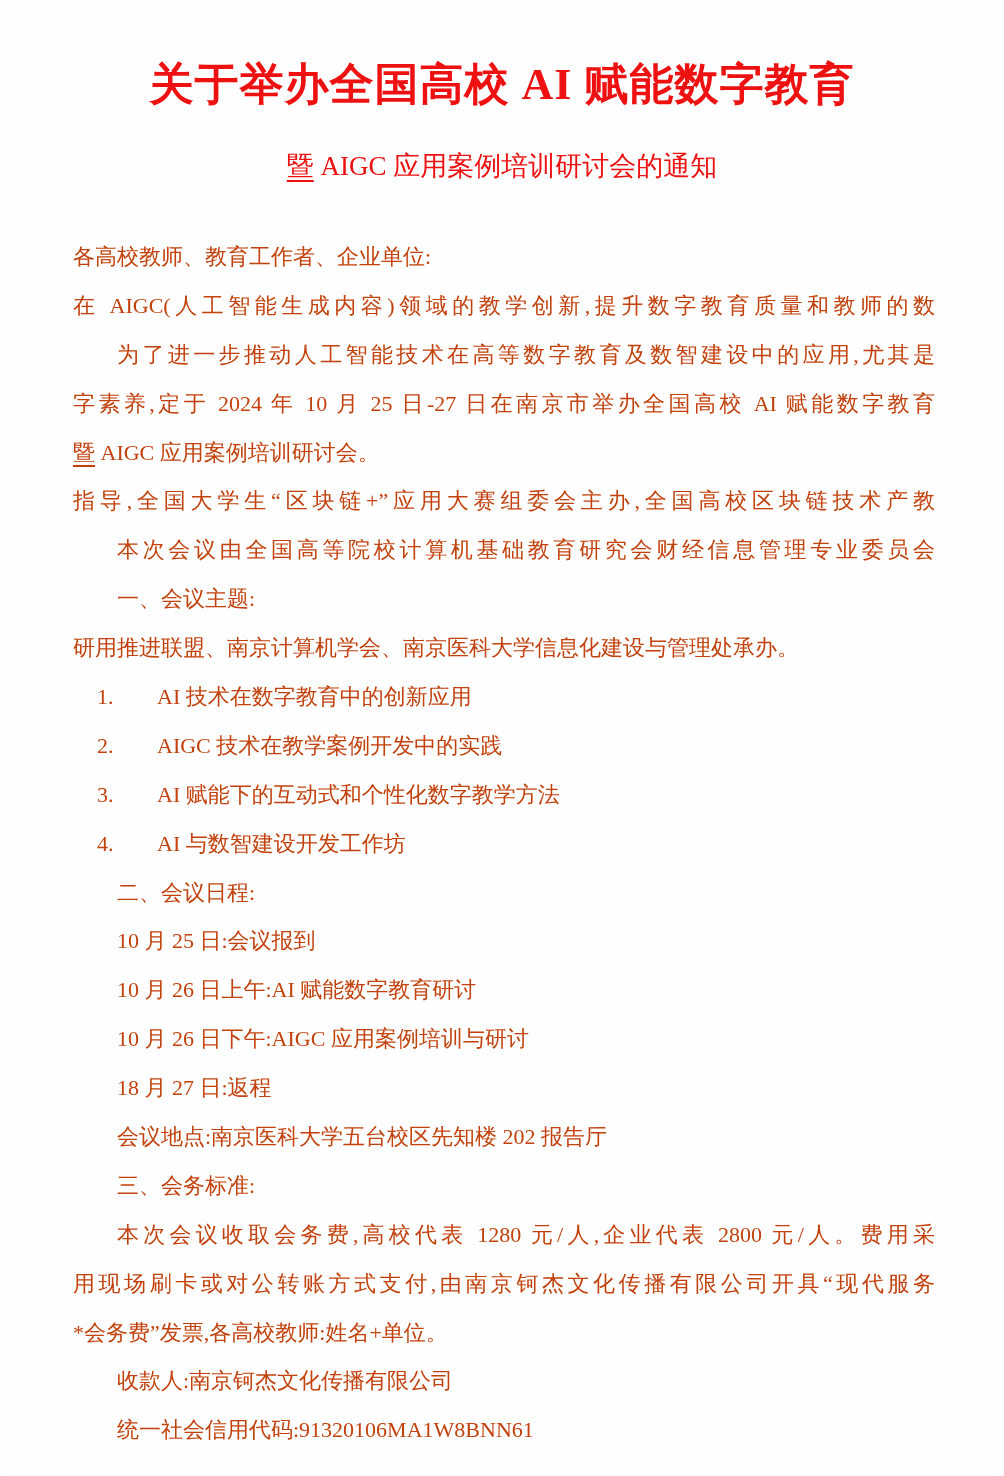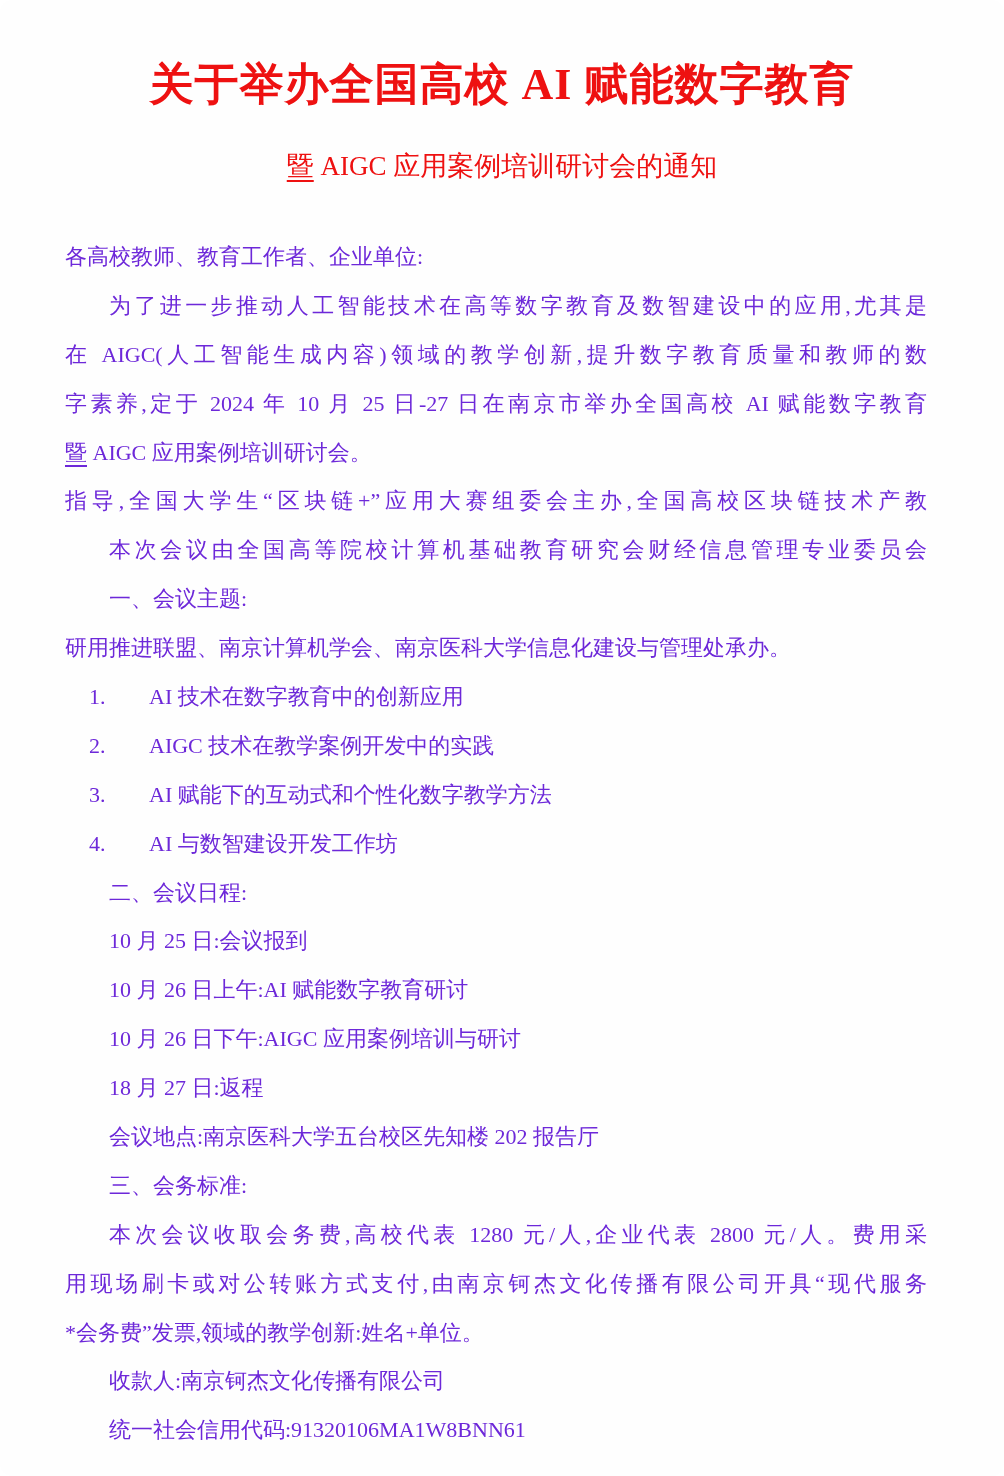--- a/index.html
+++ b/index.html
@@ -35,24 +35,24 @@
     width: 1004px;
     text-align: center;
     font-size: 27px;
     line-height: 44px;
     font-weight: normal;
     white-space: nowrap;
   }
   .doc-body {
     position: absolute;
     top: 233px;
-    left: 65px;
+    left: 73px;
     width: 862px;
     font-size: 22px;
-    color: #6d28d9;
+    color: #c2410c;
   }
   .line {
     height: 48.9px;
     line-height: 48.9px;
     overflow: hidden;
   }
   .line.just {
     text-align: justify;
     text-align-last: justify;
   }
@@ -69,39 +69,39 @@
 <body>
 
 <div class="page">
 
   <div class="doc-title" style="color: rgb(238, 17, 17);">关于举办全国高校 AI 赋能数字教育</div>
 
   <div class="doc-subtitle" style="color: rgb(238, 17, 17);"><span class="u">暨</span><span> AIGC 应用案例培训研讨会的通知</span></div>
 
   <div class="doc-body">
       <div class="line">各高校教师、教育工作者、企业单位:</div>
+      <div class="line just">在 AIGC(人工智能生成内容)领域的教学创新,提升数字教育质量和教师的数</div>
       <div class="line just" style="padding-left: 44px;">为了进一步推动人工智能技术在高等数字教育及数智建设中的应用,尤其是</div>
-      <div class="line just">在 AIGC(人工智能生成内容)领域的教学创新,提升数字教育质量和教师的数</div>
       <div class="line just">字素养,定于 2024 年 10 月 25 日-27 日在南京市举办全国高校 AI 赋能数字教育</div>
       <div class="line"><span class="u">暨</span> AIGC 应用案例培训研讨会。</div>
       <div class="line just">指导,全国大学生“区块链+”应用大赛组委会主办,全国高校区块链技术产教</div>
       <div class="line just" style="padding-left: 44px;">本次会议由全国高等院校计算机基础教育研究会财经信息管理专业委员会</div>
       <div class="line" style="padding-left: 44px;">一、会议主题:</div>
       <div class="line">研用推进联盟、南京计算机学会、南京医科大学信息化建设与管理处承办。</div>
       <div class="line"><span class="num" style="margin-left: 24px;">1.</span><span>AI 技术在数字教育中的创新应用</span></div>
       <div class="line"><span class="num" style="margin-left: 24px;">2.</span><span>AIGC 技术在教学案例开发中的实践</span></div>
       <div class="line"><span class="num" style="margin-left: 24px;">3.</span><span>AI 赋能下的互动式和个性化数字教学方法</span></div>
       <div class="line"><span class="num" style="margin-left: 24px;">4.</span><span>AI 与数智建设开发工作坊</span></div>
       <div class="line" style="padding-left: 44px;">二、会议日程:</div>
       <div class="line" style="padding-left: 44px;">10 月 25 日:会议报到</div>
       <div class="line" style="padding-left: 44px;">10 月 26 日上午:AI 赋能数字教育研讨</div>
       <div class="line" style="padding-left: 44px;">10 月 26 日下午:AIGC 应用案例培训与研讨</div>
       <div class="line" style="padding-left: 44px;">18 月 27 日:返程</div>
       <div class="line" style="padding-left: 44px;">会议地点:南京医科大学五台校区先知楼 202 报告厅</div>
       <div class="line" style="padding-left: 44px;">三、会务标准:</div>
       <div class="line just" style="padding-left: 44px;">本次会议收取会务费,高校代表 1280 元/人,企业代表 2800 元/人。费用采</div>
       <div class="line just">用现场刷卡或对公转账方式支付,由南京钶杰文化传播有限公司开具“现代服务</div>
-      <div class="line">*会务费”发票,领域的教学创新:姓名+单位。</div>
+      <div class="line">*会务费”发票,各高校教师:姓名+单位。</div>
       <div class="line" style="padding-left: 44px;">收款人:南京钶杰文化传播有限公司</div>
       <div class="line" style="padding-left: 44px;">统一社会信用代码:91320106MA1W8BNN61</div>
     </div>
 
 </div>
 
 </body></html>

